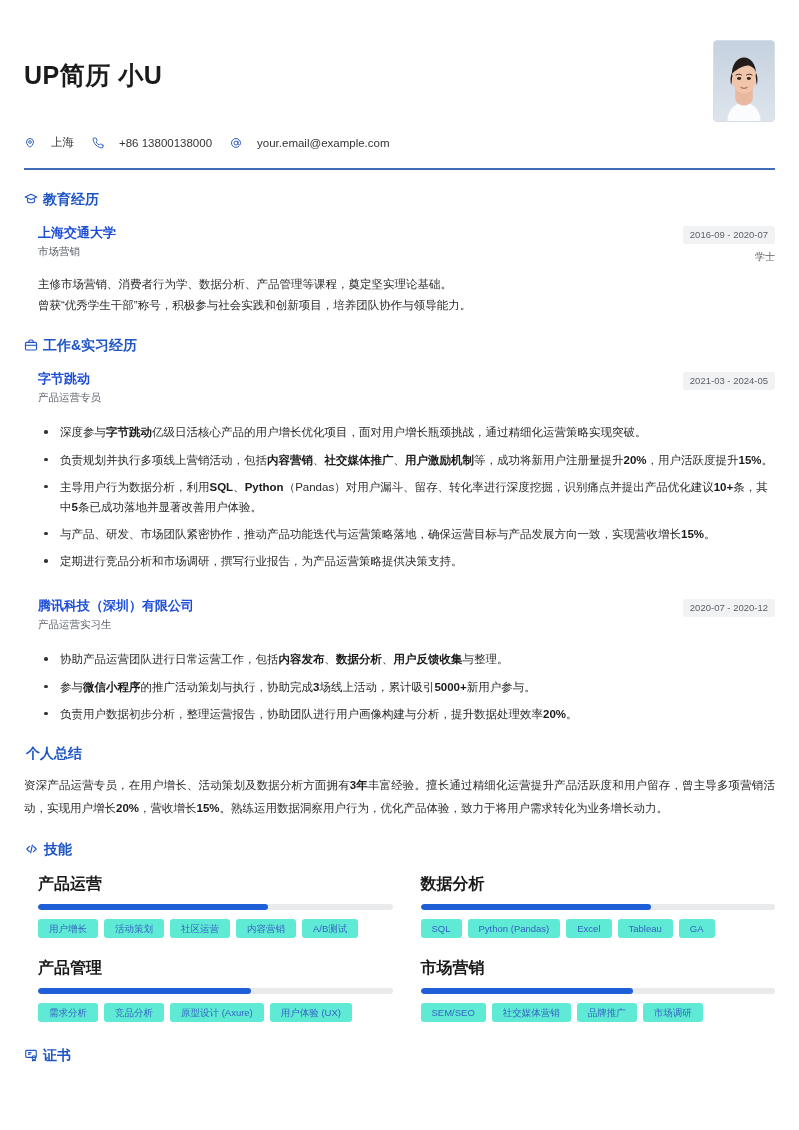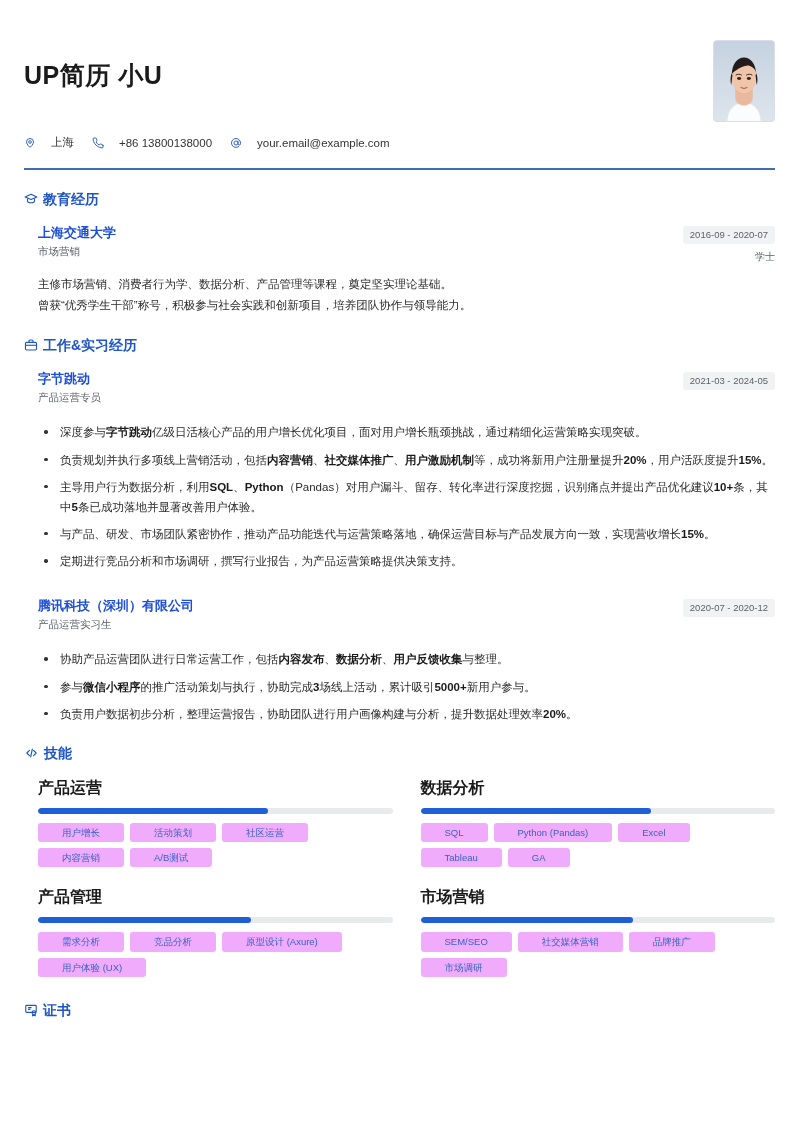--- a/index.html
+++ b/index.html
@@ -191,24 +191,24 @@
     border-radius: 3px;
     background: #1e5fd8;
   }
   .skill-tags {
     margin-top: 9px;
     display: flex;
     flex-wrap: wrap;
     gap: 6px;
   }
   .skill-tag {
-    background: #f0abfc;
+    background: #5eead4;
     color: #3763c4;
     font-size: 9.5px;
-    padding: 3px 24px;
+    padding: 3px 11px;
     border-radius: 3px;
     line-height: 1.4;
     white-space: nowrap;
   }
 
   .cert-section { margin-top: 26px; padding-bottom: 6px; }
 </style>
 </head>
 <body>
 
@@ -346,20 +346,26 @@
         </div>
       </div>
       <ul class="bullets">
         <li>协助产品运营团队进行日常运营工作，包括<b>内容发布</b>、<b>数据分析</b>、<b>用户反馈收集</b>与整理。</li>
         <li>参与<b>微信小程序</b>的推广活动策划与执行，协助完成<b>3</b>场线上活动，累计吸引<b>5000+</b>新用户参与。</li>
         <li>负责用户数据初步分析，整理运营报告，协助团队进行用户画像构建与分析，提升数据处理效率<b>20%</b>。</li>
       </ul>
     </div>
   </div>
 
+  <div class="section">
+    <div class="section-title no-icon">
+      <span>个人总结</span>
+    </div>
+    <div class="summary-text">资深产品运营专员，在用户增长、活动策划及数据分析方面拥有<b>3年</b>丰富经验。擅长通过精细化运营提升产品活跃度和用户留存，曾主导多项营销活动，实现用户增长<b>20%</b>，营收增长<b>15%</b>。熟练运用数据洞察用户行为，优化产品体验，致力于将用户需求转化为业务增长动力。</div>
+  </div>
 
   <div class="section">
     <div class="section-title">
       <span class="sec-ico">
         <svg width="15" height="14" viewBox="0 0 24 24" fill="none" stroke="#1f56c4" stroke-width="2" stroke-linecap="round" stroke-linejoin="round">
           <path d="M8.5 7.5 4 12l4.5 4.5"></path>
           <path d="M15.5 7.5 20 12l-4.5 4.5"></path>
           <path d="M13.4 5.2 10.6 18.8"></path>
         </svg>
       </span>

